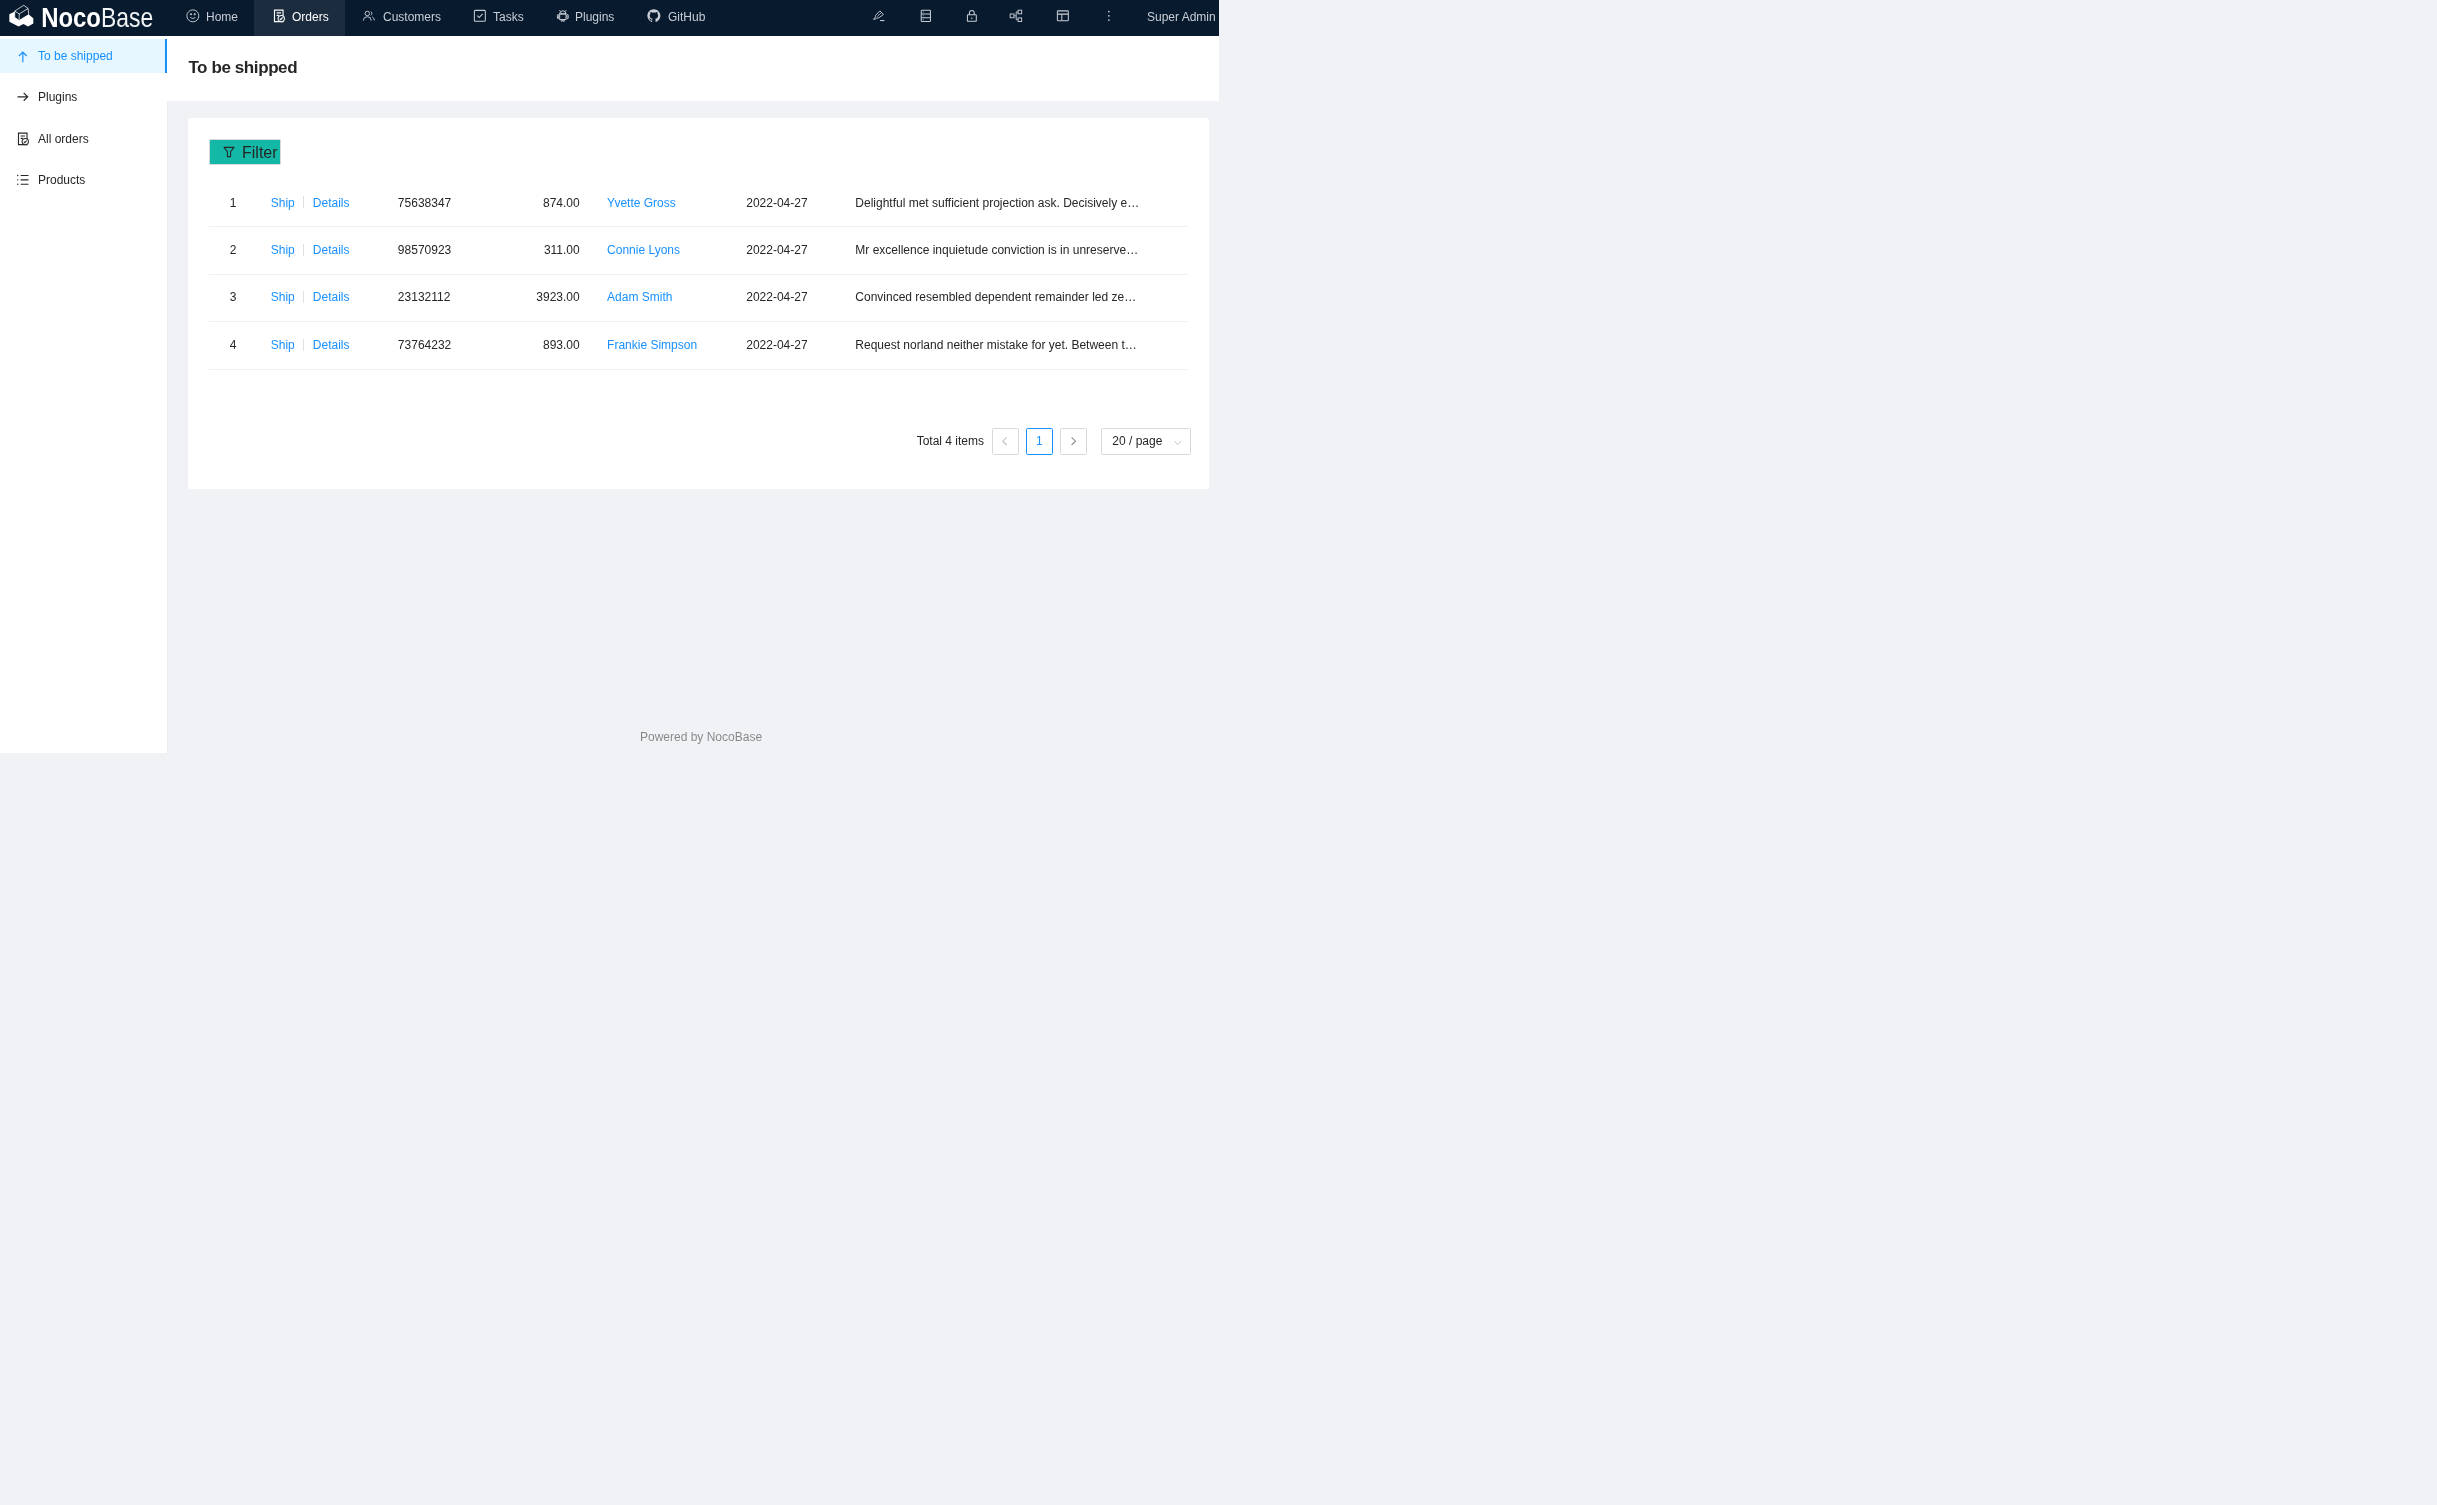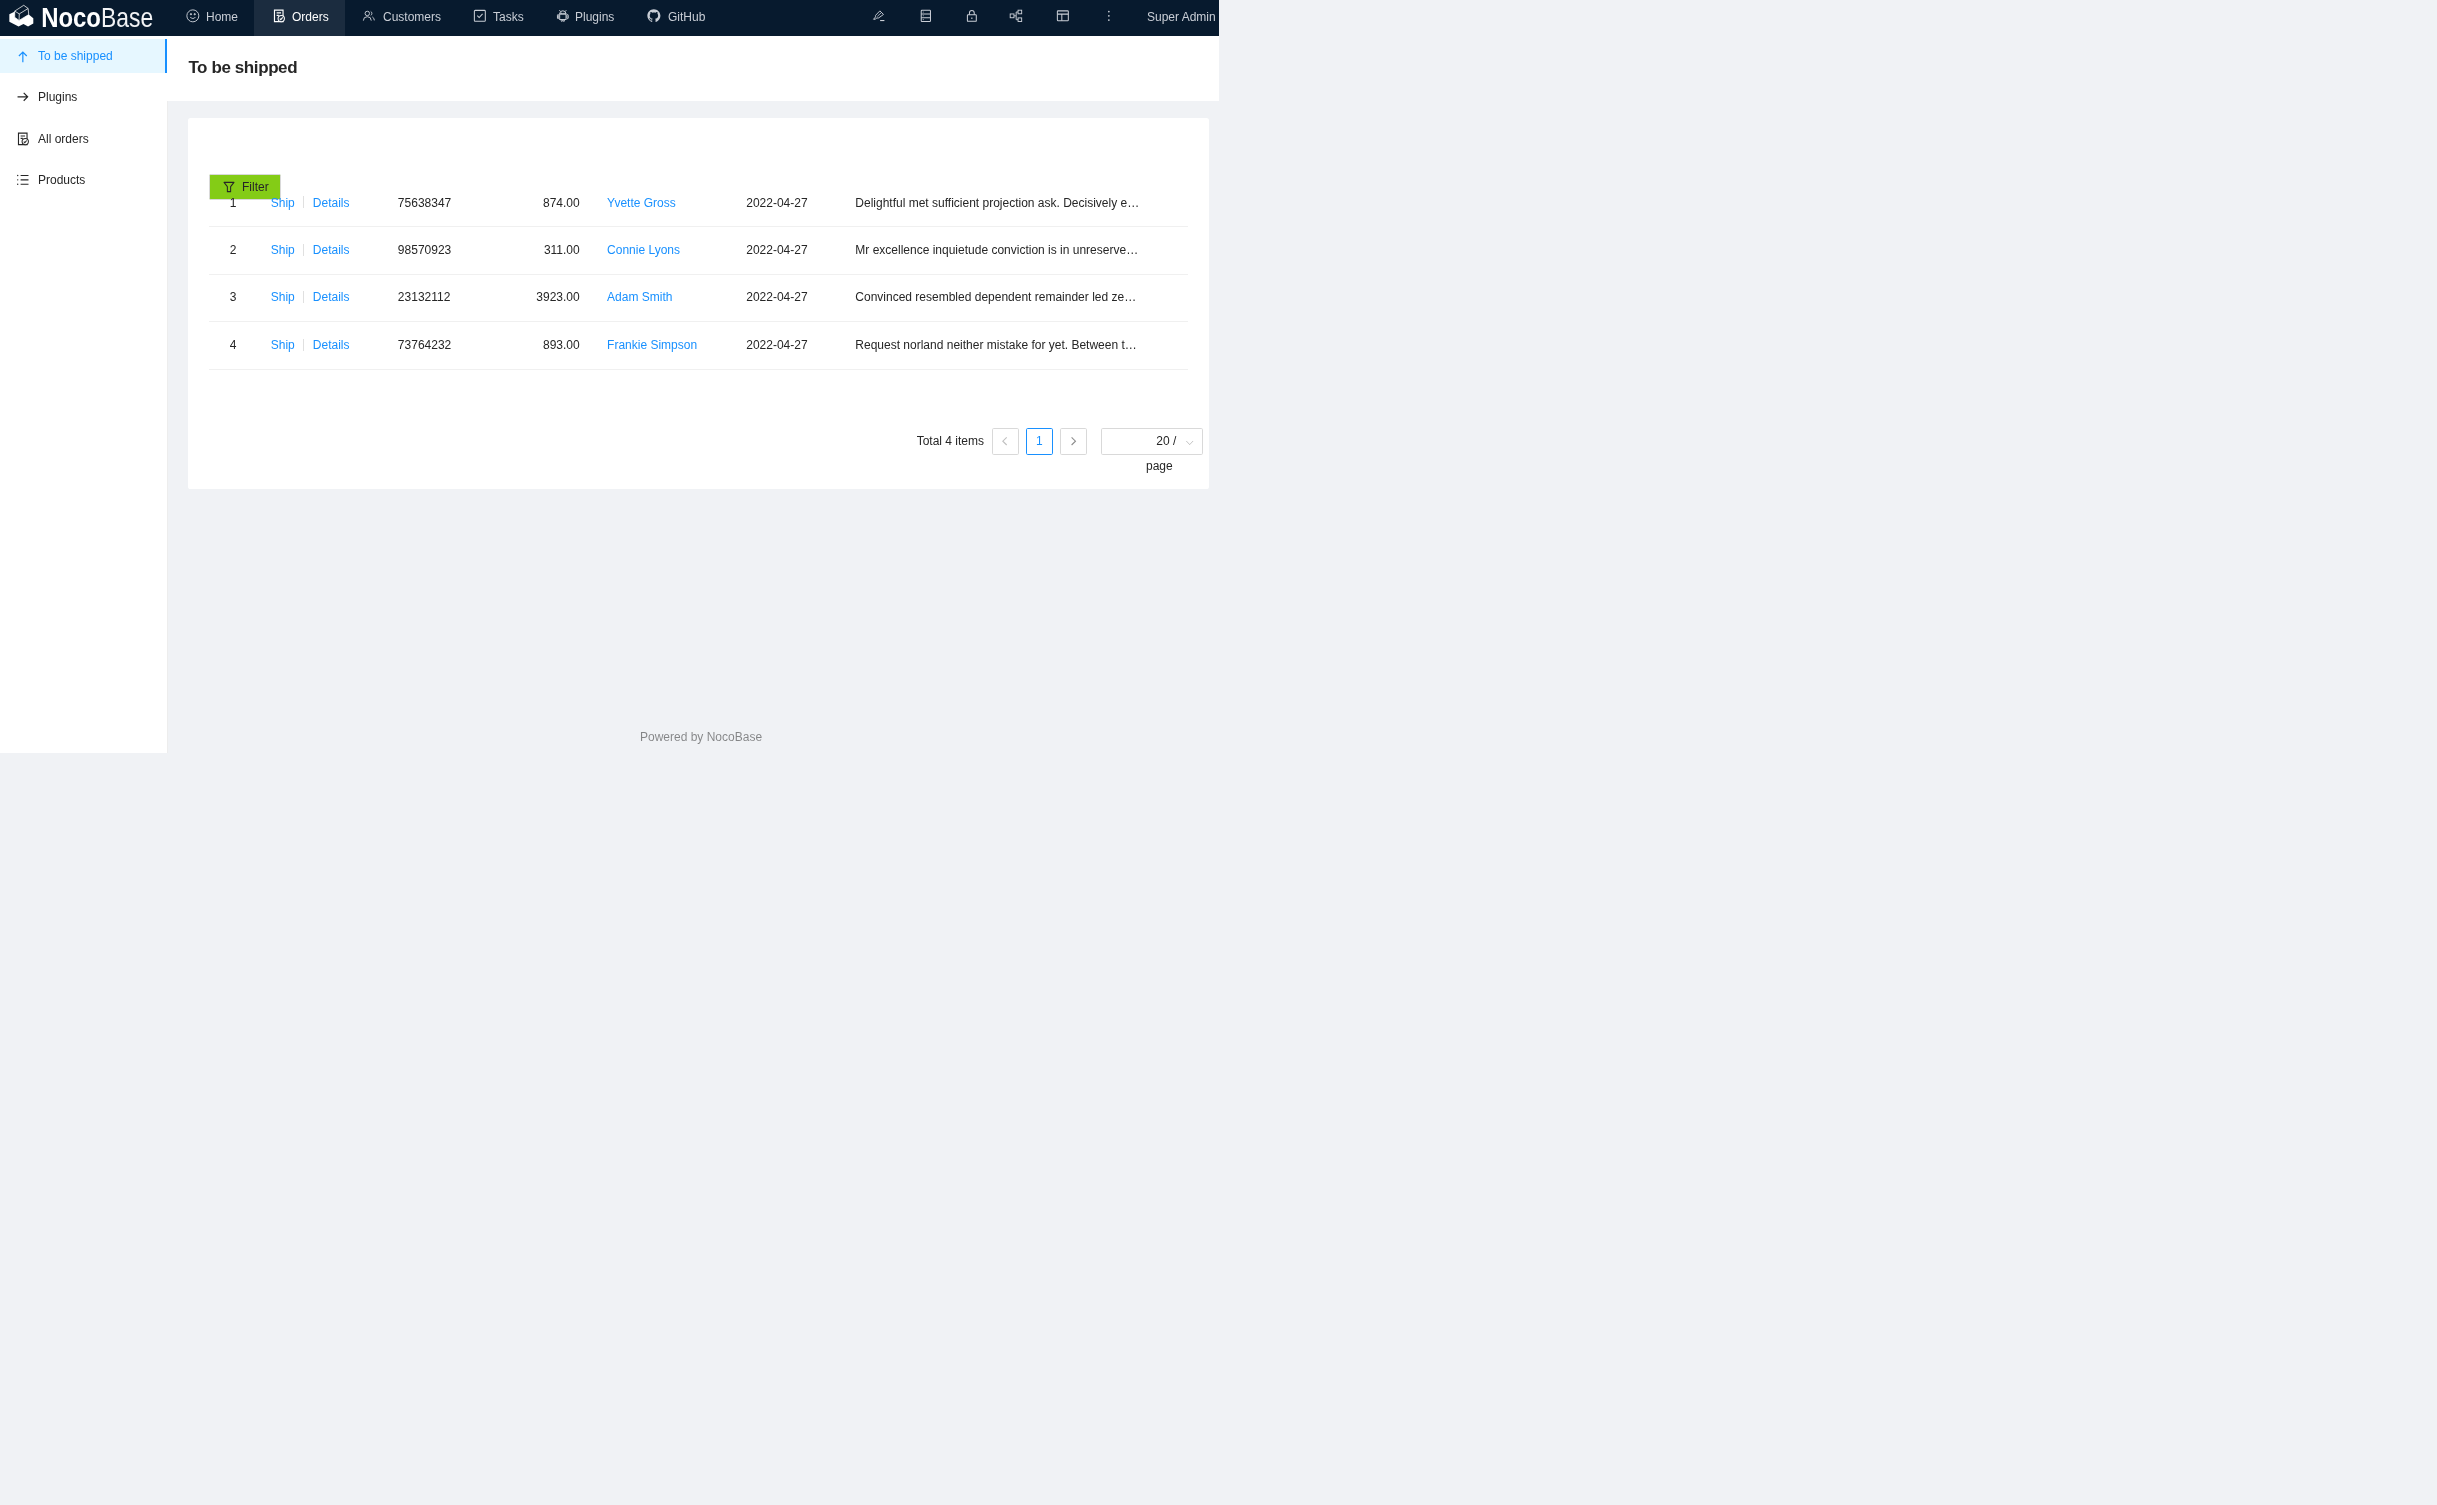--- a/index.html
+++ b/index.html
@@ -16,39 +16,39 @@
 .sidebar { position:absolute; left:0; top:36px; width:168px; height:717px; background:#ffffff; border-right:0.9px solid #ededed; }
 .smi { position:absolute; left:0; width:168px; height:34px; font-size:12px; line-height:34px; color:#262626; }
 .smi .sic { position:absolute; left:16.3px; top:10.3px; width:13.7px; height:13.7px; }
 .smi .stx { position:absolute; left:38px; top:0; white-space:nowrap; }
 .smi.sel { background:#e6f7ff; color:#1890ff; }
 .smi.sel .bar { position:absolute; right:0; top:0; width:2.6px; height:34px; background:#1890ff; }
 
 .titleblock { position:absolute; left:167px; top:36px; width:1052px; height:65px; background:#ffffff; }
 .pagetitle { position:absolute; left:21.4px; top:19.7px; font-size:17px; font-weight:700; color:#262626; line-height:24px; letter-spacing:-0.4px; }
 .card { position:absolute; left:188px; top:118px; width:1021px; height:371px; background:#ffffff; border-radius:2.6px; }
-.filterbtn { position:absolute; left:21px; top:20.5px; width:72px; height:26.5px; border:0.9px solid #d9d9d9; border-radius:1.7px; background:#84cc16; color:#262626; font-size:12px; line-height:25px;margin-top:35px; }
+.filterbtn { position:absolute; left:21px; top:20.5px; width:72px; height:26.5px; border:0.9px solid #d9d9d9; border-radius:1.7px; background:#14b8a6; color:#262626; font-size:16px; line-height:25px; }
 .filterbtn svg { position:absolute; left:13px; top:6.8px; }
 .filterbtn span { position:absolute; left:32px; }
 
 .tbl { position:absolute; left:21px; top:62px; width:979px; border-collapse:collapse; table-layout:fixed; font-size:12px; color:#262626; }
 .tbl th { background:#fafafa; font-weight:700; text-align:left; padding:13.3px 13.7px; line-height:19px; border-bottom:0.9px solid #f0f0f0; position:relative; overflow:hidden; white-space:nowrap; }
 .tbl th.sep:before { content:""; position:absolute; left:0; top:50%; margin-top:-10.3px; width:0.9px; height:20.5px; background:rgba(0,0,0,0.06); }
 .tbl td { padding:13.7px; line-height:19px; border-bottom:0.9px solid #f0f0f0; overflow:hidden; white-space:nowrap; text-overflow:ellipsis; }
 .tbl .ctr { text-align:center; }
 .tbl .rgt { text-align:right; }
 a.lnk { color:#1890ff; text-decoration:none; }
 .vdiv { display:inline-block; width:0.9px; height:12px; background:rgba(0,0,0,0.12); margin:0 8.6px; vertical-align:-1.7px; }
 .cbx { width:13.7px; height:13.7px; border:0.9px solid #d9d9d9; border-radius:1.7px; background:#fff; margin:2.6px auto; }
 
 .pag { position:absolute; font-size:12px; color:#262626; }
 .pbtn { position:absolute; top:0; width:26.5px; height:26.5px; border:0.9px solid #d9d9d9; border-radius:1.7px; background:#fff; text-align:center; line-height:25px; }
 .pbtn.cur { border-color:#1890ff; color:#1890ff; }
 .pbtn svg { margin-top:6.8px; }
-.psel { position:absolute; top:0; width:102px; height:26.5px; border:0.9px solid #d9d9d9; border-radius:1.7px; background:#fff; line-height:25px;padding-left:44px; }
+.psel { position:absolute; top:0; width:90px; height:26.5px; border:0.9px solid #d9d9d9; border-radius:1.7px; background:#fff; line-height:25px; }
 .footer { position:absolute; left:640px; top:728px; font-size:12px; line-height:19px; color:rgba(0,0,0,0.45); }
 </style>
 </head>
 <body>
 <div class="header" id="hdr">
   <svg class="abs" style="left:9.4px;top:4.3px" width="25" height="25" viewBox="0 0 29 29">
     <path d="M0.4 11.75 L13.4 5.6 L22.9 12.3 L28.2 16.65 L28.2 22.65 L22.1 26.15 L16.75 23.2 L11.1 26.15 L0.4 20.6 Z" fill="#fff"></path>
     <path d="M6.7 8.2 L17.1 1.5 L22.2 5.2 L22.9 12.3 L11.7 19.0 L6.6 15.5 Z" fill="#071a2e" stroke="#fff" stroke-width="0.85" stroke-linejoin="round"></path>
     <path d="M6.7 8.2 L11.9 11.5 L22.2 5.2 M11.9 11.5 L11.7 19.0" fill="none" stroke="#fff" stroke-width="0.85" stroke-linejoin="round"></path>
   </svg>

